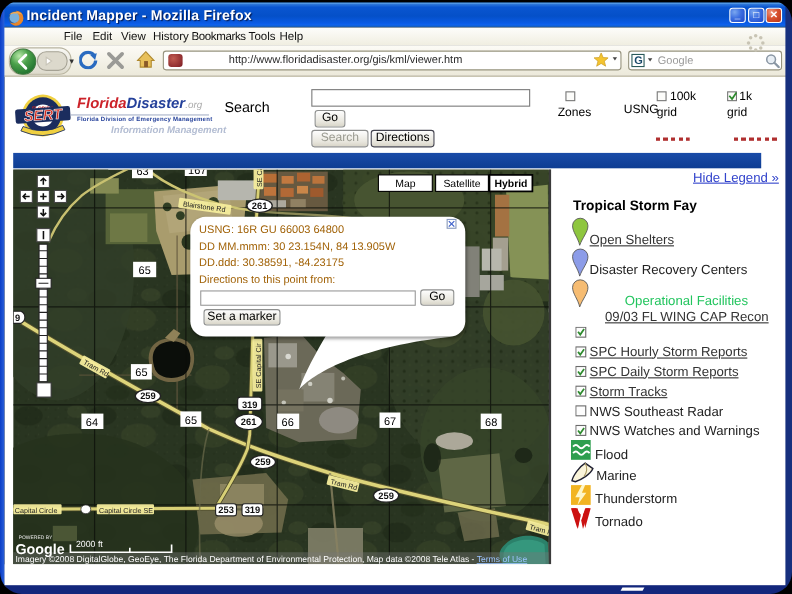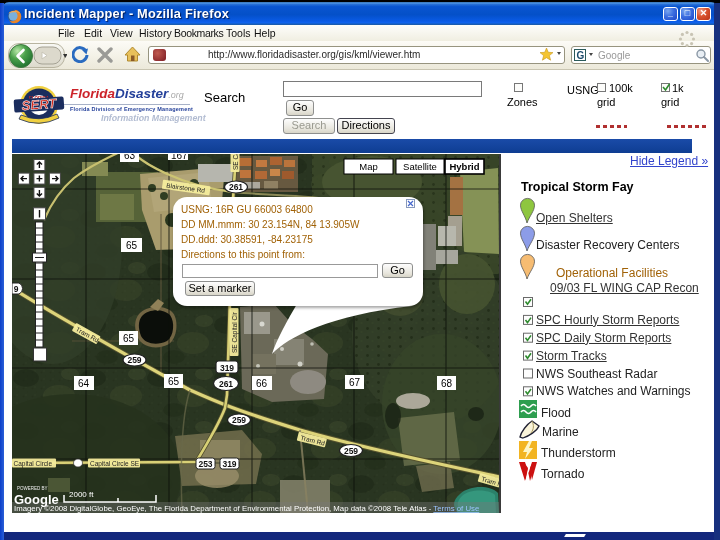--- a/index.html
+++ b/index.html
@@ -1,17 +1,17 @@
 <!DOCTYPE html>
 <html><head>
 <meta charset="utf-8">
 <style>
   html,body{margin:0;padding:0;background:#000;}
   #c{position:relative;width:720px;height:540px;overflow:hidden;background:#000;
-     font-family:"Liberation Sans",sans-serif;}
+     font-family:"Liberation Sans",sans-serif;border-radius:20px;}
   .abs{position:absolute;}
   
   #titlebar{left:2px;top:2px;width:716px;height:23px;border-radius:7px 7px 0 0;
     background:linear-gradient(to bottom,#1e5799 0%,#5aa0e8 4%,#2b74d8 9%,#0a55d0 20%,#0450c8 55%,#0a5ae4 82%,#0e63ee 90%,#1b5aa0 100%);}
   #titletxt{left:24px;top:6px;color:#fff;font-size:12.8px;font-weight:bold;letter-spacing:.35px;
     text-shadow:1px 1px 1px rgba(0,0,30,.7);letter-spacing:.2px;}
   .winbtn{top:7px;width:15px;height:14px;border-radius:3px;border:1px solid #fff;box-sizing:border-box;
     font-size:9px;color:#fff;text-align:center;line-height:11px;font-weight:bold;}
   #bmin,#bmax{background:radial-gradient(circle at 30% 25%,#7aa7ef 0%,#3c6ee0 45%,#1e47c8 100%);}
   #bclose{background:radial-gradient(circle at 30% 25%,#ee9880 0%,#d9532f 45%,#b83318 100%);}
@@ -162,21 +162,21 @@
   <div class="abs" id="femtext">Florida Division of Emergency Management</div>
   <div class="abs" id="infomgmt">Information Management</div>
 
   <div class="abs" id="searchlbl">Search</div>
   <div class="abs" id="hsearchinput"></div>
   <div class="abs btn" id="gobtn">Go</div>
   <div class="abs btn" id="searchbtn">Search</div>
   <div class="abs btn" id="dirbtn">Directions</div>
 
   <div class="abs hcb" style="left:514px;top:83px;"></div>
-  <div class="abs hlbl" style="left:527px;top:84px;padding-left:40px;">USNG</div>
+  <div class="abs hlbl" style="left:527px;top:94px;padding-left:40px;">USNG</div>
   <div class="abs hlbl" style="left:507px;top:96px;">Zones</div>
   <div class="abs hcb" style="left:597px;top:83px;"></div>
   <div class="abs hlbl" style="left:609px;top:82px;">100k</div>
   <div class="abs hlbl" style="left:597px;top:96px;">grid</div>
   <div class="abs hcb" style="left:661px;top:83px;background:#fcfcfa;"></div>
   <svg class="abs" style="left:661px;top:82px" width="11" height="11" viewBox="0 0 11 11">
       <path d="M2 5 l2.5 3 4-6" stroke="#2e8b2e" stroke-width="1.6" fill="none"></path>
     </svg>
   <div class="abs hlbl" style="left:672px;top:82px;">1k</div>
   <div class="abs hlbl" style="left:661px;top:96px;">grid</div>
@@ -458,21 +458,21 @@
   <div class="abs" style="left:521px;top:180px;font-size:12.5px;font-weight:bold;">Tropical Storm Fay</div>
   <svg class="abs" style="left:519px;top:197px" width="17" height="83" viewBox="0 0 17 83">
     <g stroke="#555" stroke-width=".8">
       <path d="M8 26 C6.5 19 1.5 14 1.5 8.2 A7 6.8 0 1 1 15.5 8.2 C15.5 14 10.5 19 8 26Z" fill="#8ec63f"></path>
       <path d="M8 54 C6.5 47 1.5 42 1.5 36.2 A7 6.8 0 1 1 15.5 36.2 C15.5 42 10.5 47 8 54Z" fill="#8c9ce8"></path>
       <path d="M8 82 C6.5 75 1.5 70 1.5 64.2 A7 6.8 0 1 1 15.5 64.2 C15.5 70 10.5 75 8 82Z" fill="#f6bc72"></path>
     </g>
   </svg>
   <div class="abs" style="left:536px;top:211px;font-size:12px;color:#333;text-decoration:underline;">Open Shelters</div>
   <div class="abs" style="left:536px;top:238px;font-size:12px;color:#222;">Disaster Recovery Centers</div>
-  <div class="abs" style="left:556px;top:266px;font-size:12px;color:#a16207;">Operational Facilities</div>
+  <div class="abs" style="left:568px;top:266px;font-size:12px;color:#22c55e;">Operational Facilities</div>
   <svg class="abs" style="left:523px;top:297px" width="11" height="100" viewBox="0 0 11 100">
     <g fill="#fdfdfd" stroke="#6a6a6a" stroke-width="1">
       <rect x=".5" y=".5" width="9" height="9"></rect>
         <rect x=".5" y="18.4" width="9" height="9"></rect>
       <rect x=".5" y="36.2" width="9" height="9"></rect>
         <rect x=".5" y="54.1" width="9" height="9"></rect>
       <rect x=".5" y="72" width="9" height="9"></rect>
         <rect x=".5" y="89.8" width="9" height="9"></rect>
     </g>
     <g stroke="#2e8b2e" stroke-width="1.6" fill="none">

